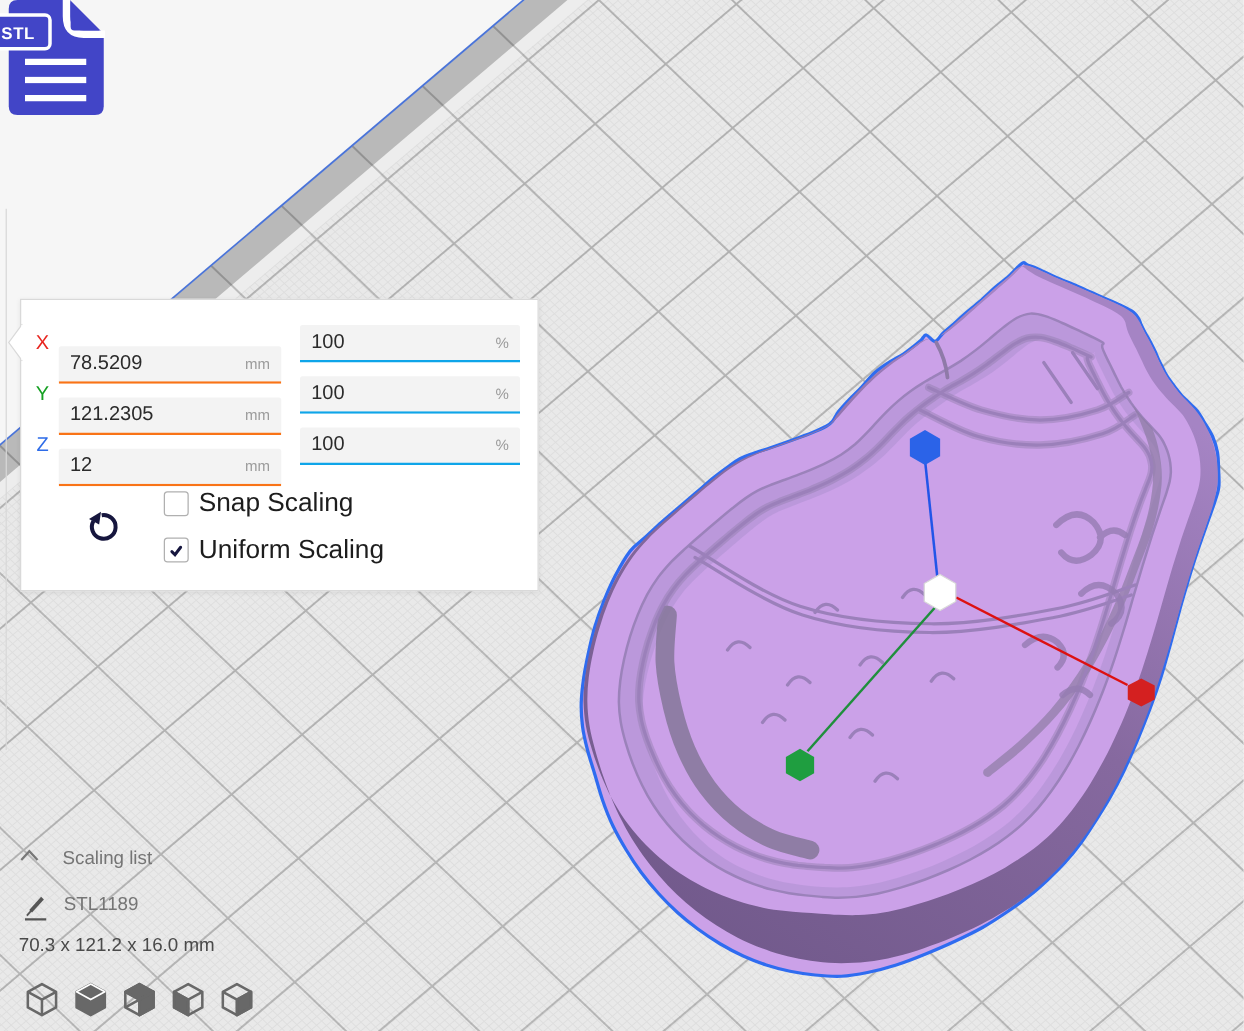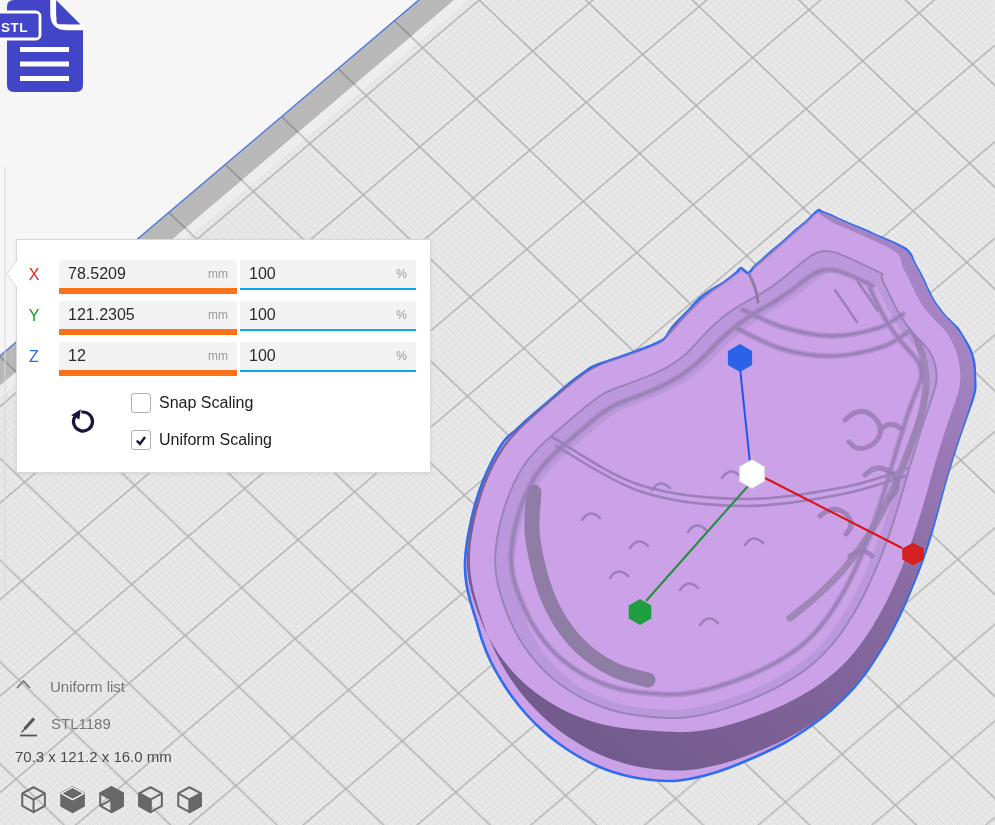--- a/index.html
+++ b/index.html
@@ -1,29 +1,29 @@
 <!DOCTYPE html>
 <html><head><meta charset="utf-8"><style>
 html,body{margin:0;padding:0;width:995px;height:825px;overflow:hidden;
   font-family:"Liberation Sans",sans-serif;background:#f6f6f6;}
 #stage{position:absolute;left:0;top:0;width:995px;height:825px;}
 .panel{position:absolute;left:16px;top:239px;width:413px;height:232px;
   background:#fff;border:1px solid #d9d9d9;box-shadow:0 1px 4px rgba(0,0,0,.08);}
 .row{position:absolute;height:30px;}
 .axis{position:absolute;left:9px;width:16px;text-align:center;font-size:16px;line-height:30px;}
-.f1{position:absolute;left:42px;width:178px;height:28px;background:#f3f3f3;
-  border-bottom:6px solid #f97316;border-radius:2px 2px 0 0;}
+.f1{position:absolute;left:30px;width:178px;height:28px;background:#f3f3f3;
+  border-bottom:2px solid #f97316;border-radius:2px 2px 0 0;margin-top:17px;}
 .f2{position:absolute;left:223px;width:176px;height:28px;background:#f3f3f3;
   border-bottom:2px solid #0ea5e9;border-radius:2px 2px 0 0;}
 .val{position:absolute;left:9px;top:0;font-size:16px;line-height:28px;color:#2b2b2b;}
 .suf{position:absolute;right:9px;top:0;font-size:12px;line-height:28px;color:#9b9b9b;}
 .cbrow{position:absolute;left:114px;height:20px;}
 .cb{position:absolute;left:0;top:0;width:18px;height:18px;background:#fff;
   border:1px solid #b0b0b0;border-radius:3px;}
-.cblbl{position:absolute;left:28px;top:0;font-size:16px;line-height:20px;color:#1d1d1d;white-space:nowrap;}
+.cblbl{position:absolute;left:28px;top:0;font-size:21px;line-height:20px;color:#1d1d1d;white-space:nowrap;}
 .btxt{position:absolute;color:#757575;font-size:15px;white-space:nowrap;}
 </style></head>
 <body>
 <svg id="stage" width="995" height="825" viewBox="0 0 995 825">
 
 <defs>
 <pattern id="gmin" width="5.3" height="5.3" patternUnits="userSpaceOnUse" patternTransform="matrix(0.7627,-0.647,0.723,0.691,478,0)">
   <path d="M0 0.4H5.3M0.4 0V5.3" stroke="#dedede" stroke-width="0.8" fill="none"></path>
 </pattern>
 <pattern id="gmaj" width="74" height="74" patternUnits="userSpaceOnUse" patternTransform="matrix(0.7627,-0.647,0.723,0.691,478,0)">
@@ -190,15 +190,15 @@
   </div>
   <div class="cbrow" style="top:190px">
     <div class="cb"></div>
     <svg style="position:absolute;left:2px;top:3px;z-index:2" width="16" height="16" viewBox="0 0 16 16">
       <path d="M4.5,8.3 L7,10.8 L11.5,4.8" fill="none" stroke="#16163e" stroke-width="2.4" stroke-linecap="round"></path>
     </svg>
     <span class="cblbl">Uniform Scaling</span>
   </div>
 </div>
 
-<div class="btxt" style="left:50px;top:678px;">Uniform list</div>
+<div class="btxt" style="left:50px;top:678px;">Scaling list</div>
 <div class="btxt" style="left:51px;top:715px;text-align:right;">STL1189</div>
 <div class="btxt" style="left:15px;top:748px;color:#4a4a4a;">70.3 x 121.2 x 16.0 mm</div>
 
 </body></html>

